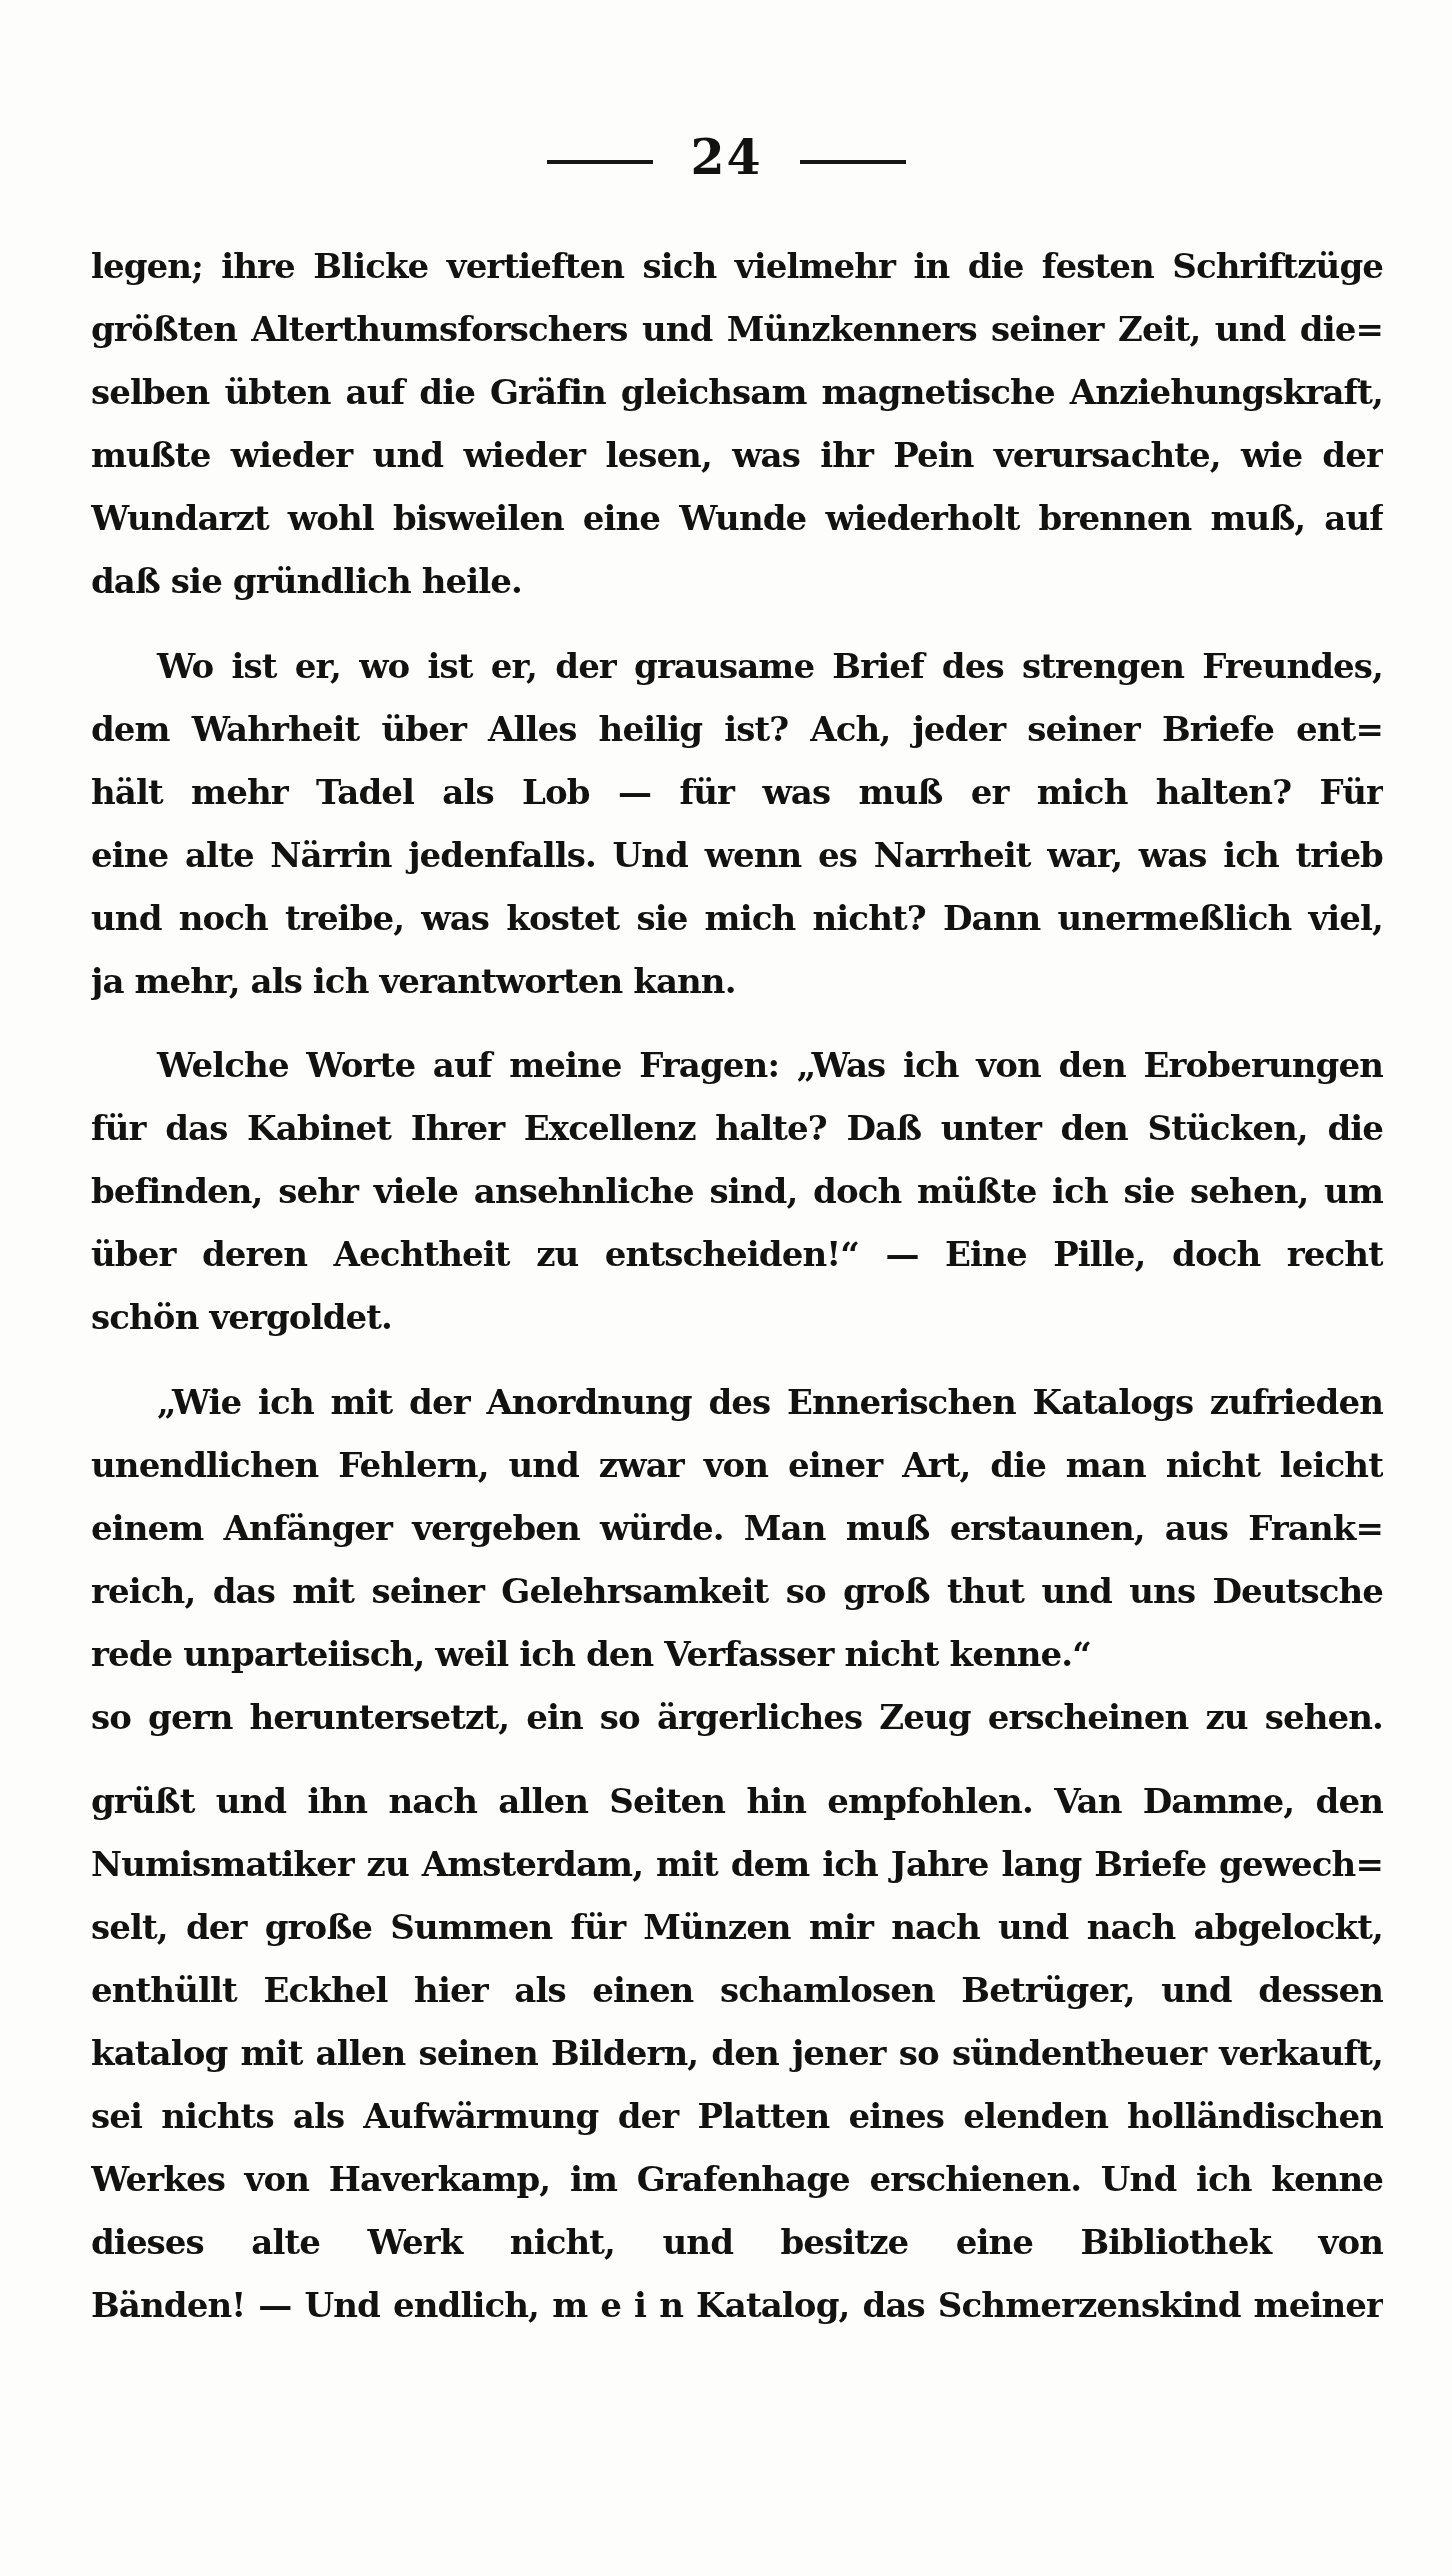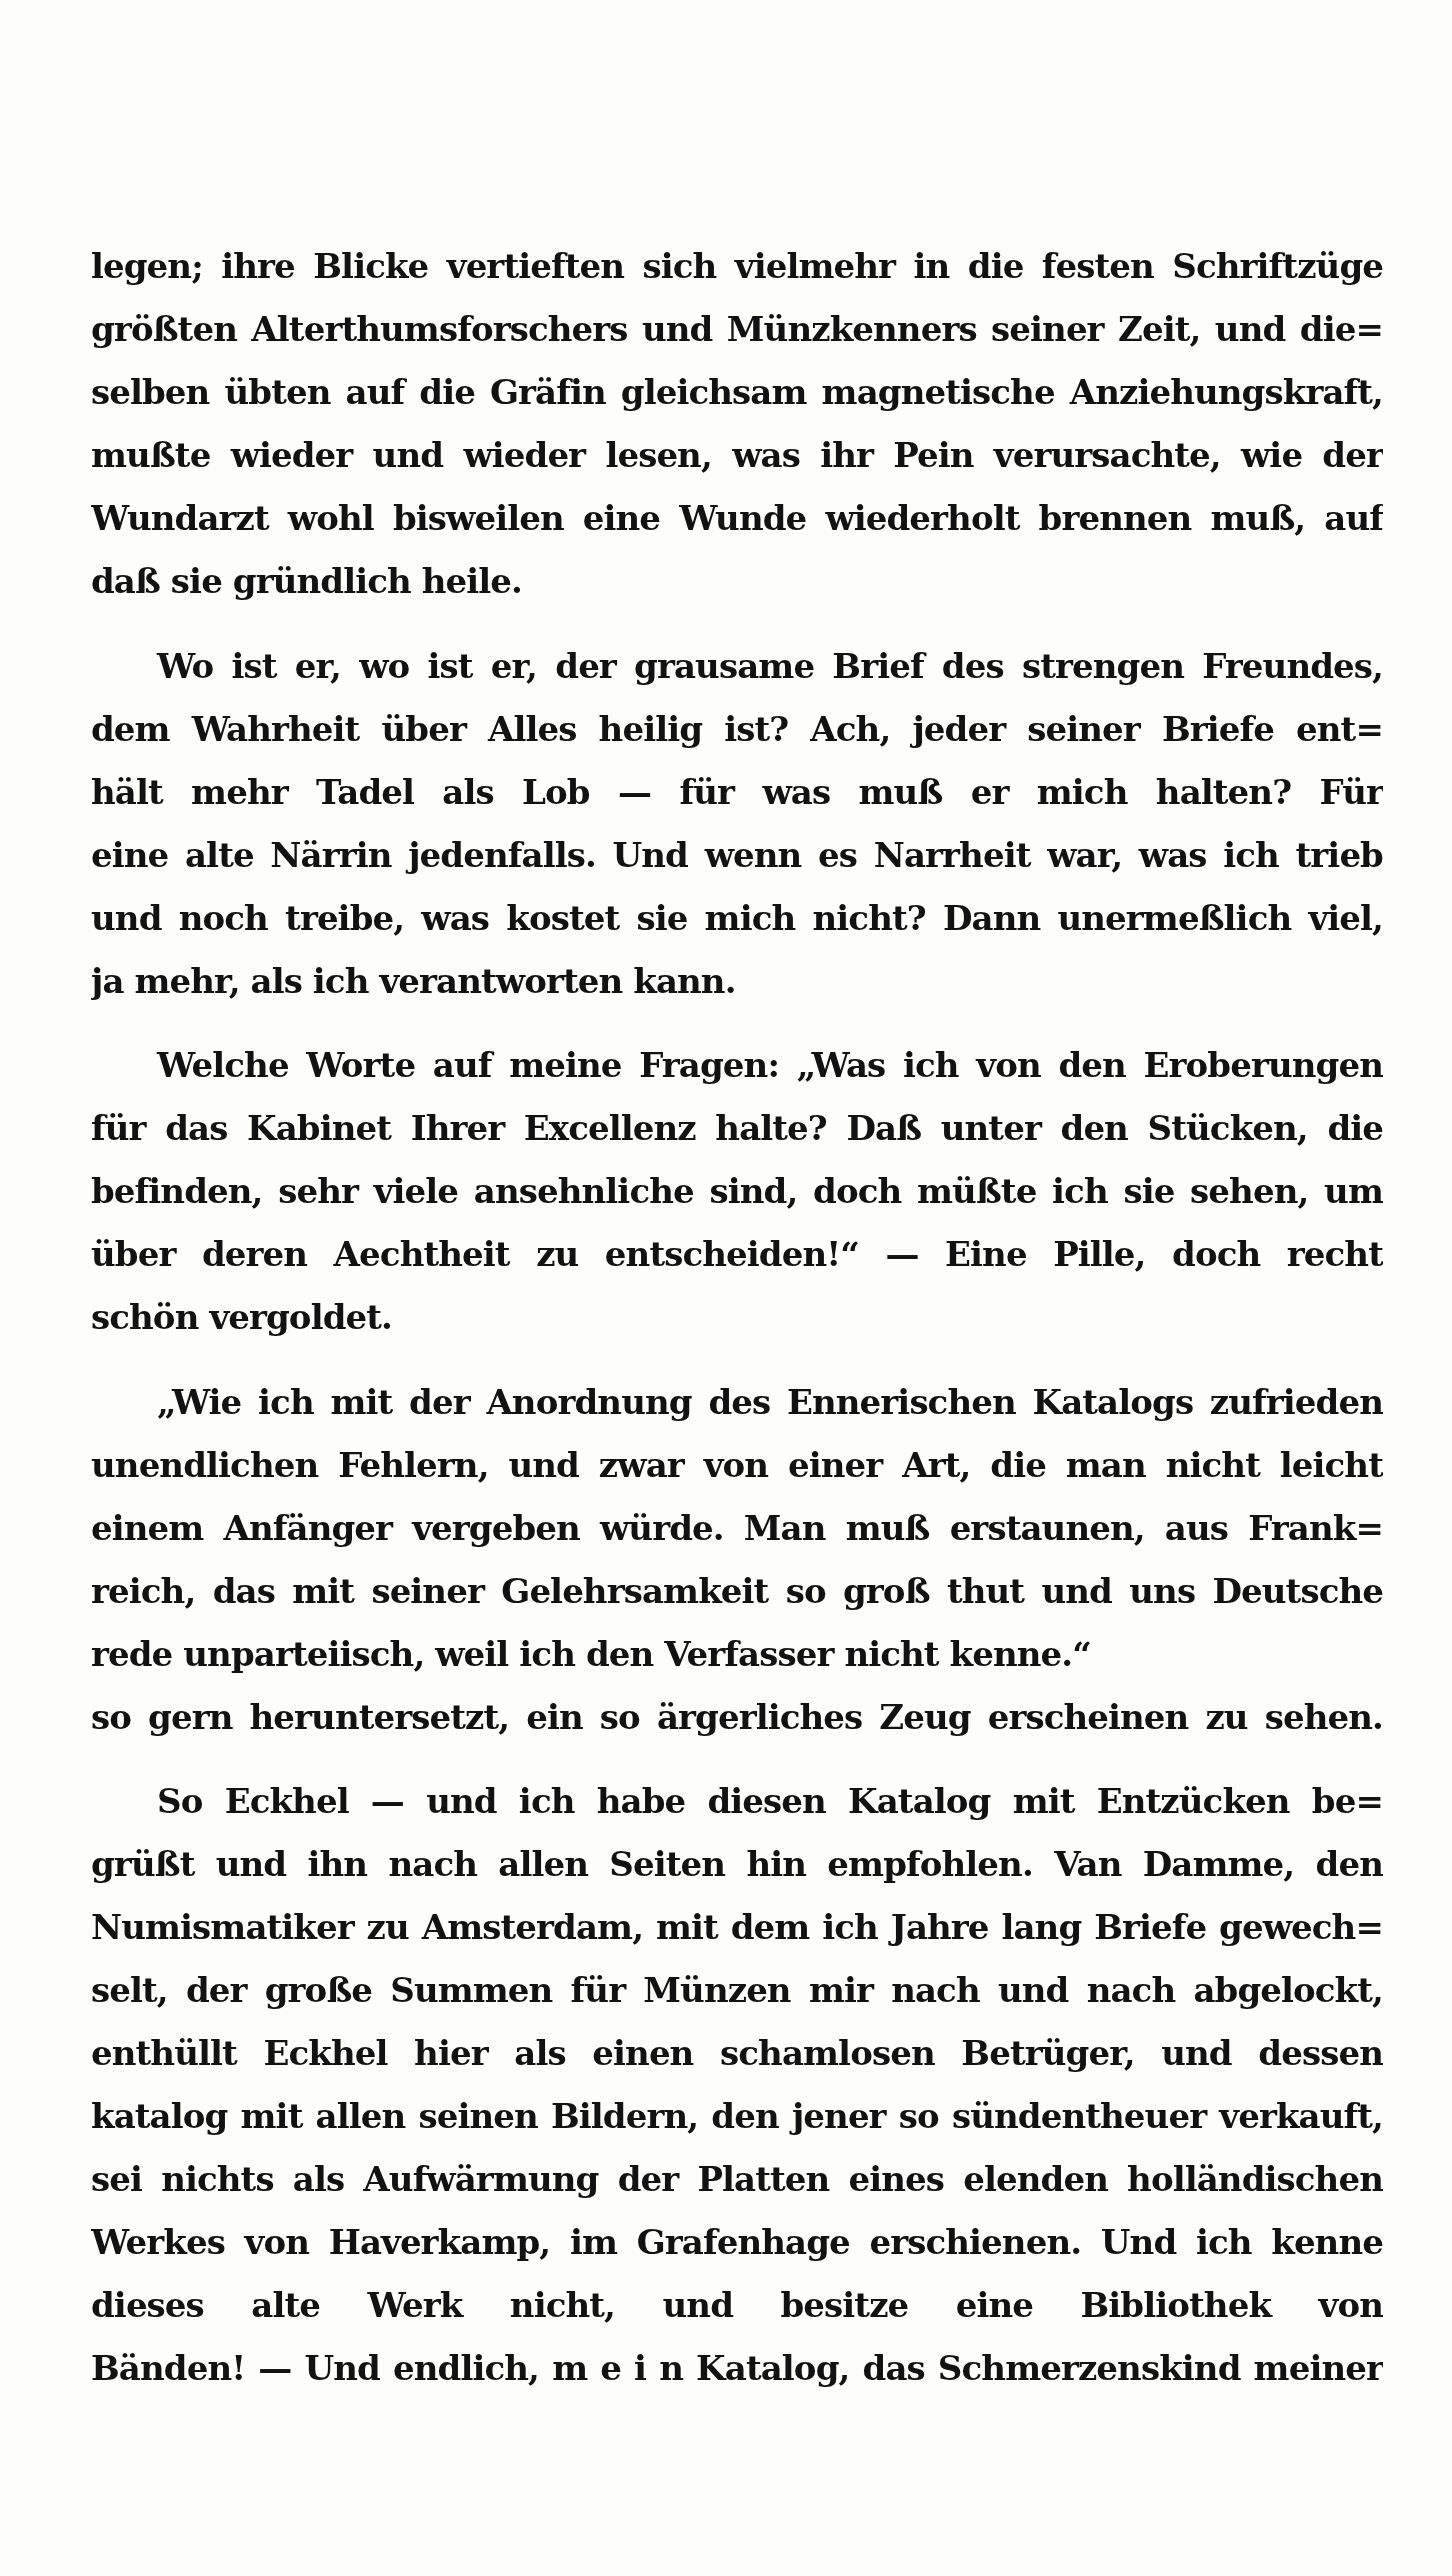--- a/index.html
+++ b/index.html
@@ -70,20 +70,25 @@
     text-align-last: left;
   }
   .line.indent {
     text-indent: 66px;
   }
 </style>
 </head>
 <body>
 
 <div class="page">
+  <div class="page-header">
+    <span class="rule"></span>
+    <span class="page-number">24</span>
+    <span class="rule"></span>
+  </div>
   <div class="text-block" id="text-block">
       <div class="paragraph">
         <div class="line">legen; ihre Blicke vertieften sich vielmehr in die festen Schriftzüge des</div>
         <div class="line">größten Alterthumsforschers und Münzkenners seiner Zeit, und die=</div>
         <div class="line">selben übten auf die Gräfin gleichsam magnetische Anziehungskraft, sie</div>
         <div class="line">mußte wieder und wieder lesen, was ihr Pein verursachte, wie der</div>
         <div class="line">Wundarzt wohl bisweilen eine Wunde wiederholt brennen muß, auf</div>
         <div class="line last">daß sie gründlich heile.</div>
       </div>
       <div class="paragraph">
@@ -103,21 +108,20 @@
       </div>
       <div class="paragraph">
         <div class="line indent">„Wie ich mit der Anordnung des Ennerischen Katalogs zufrieden</div>
         <div class="line">unendlichen Fehlern, und zwar von einer Art, die man nicht leicht</div>
         <div class="line">einem Anfänger vergeben würde.  Man muß erstaunen, aus Frank=</div>
         <div class="line">reich, das mit seiner Gelehrsamkeit so groß thut und uns Deutsche</div>
         <div class="line last">rede unparteiisch, weil ich den Verfasser nicht kenne.“</div>
         <div class="line">so gern heruntersetzt, ein so ärgerliches Zeug erscheinen zu sehen. Ich</div>
       </div>
       <div class="paragraph">
-        <div class="line indent">So Eckhel — und ich habe diesen Katalog mit Entzücken be=</div>
         <div class="line">grüßt und ihn nach allen Seiten hin empfohlen.  Van Damme, den</div>
         <div class="line">Numismatiker zu Amsterdam, mit dem ich Jahre lang Briefe gewech=</div>
         <div class="line">selt, der große Summen für Münzen mir nach und nach abgelockt,</div>
         <div class="line">enthüllt Eckhel hier als einen schamlosen Betrüger, und dessen Pracht=</div>
         <div class="line">katalog mit allen seinen Bildern, den jener so sündentheuer verkauft,</div>
         <div class="line">sei nichts als Aufwärmung der Platten eines elenden holländischen</div>
         <div class="line">Werkes von Haverkamp, im Grafenhage erschienen.  Und ich kenne</div>
         <div class="line">dieses alte Werk nicht, und besitze eine Bibliothek von zwanzigtausend</div>
         <div class="line">Bänden! — Und endlich, m e i n Katalog, das Schmerzenskind meiner</div>
       </div>

